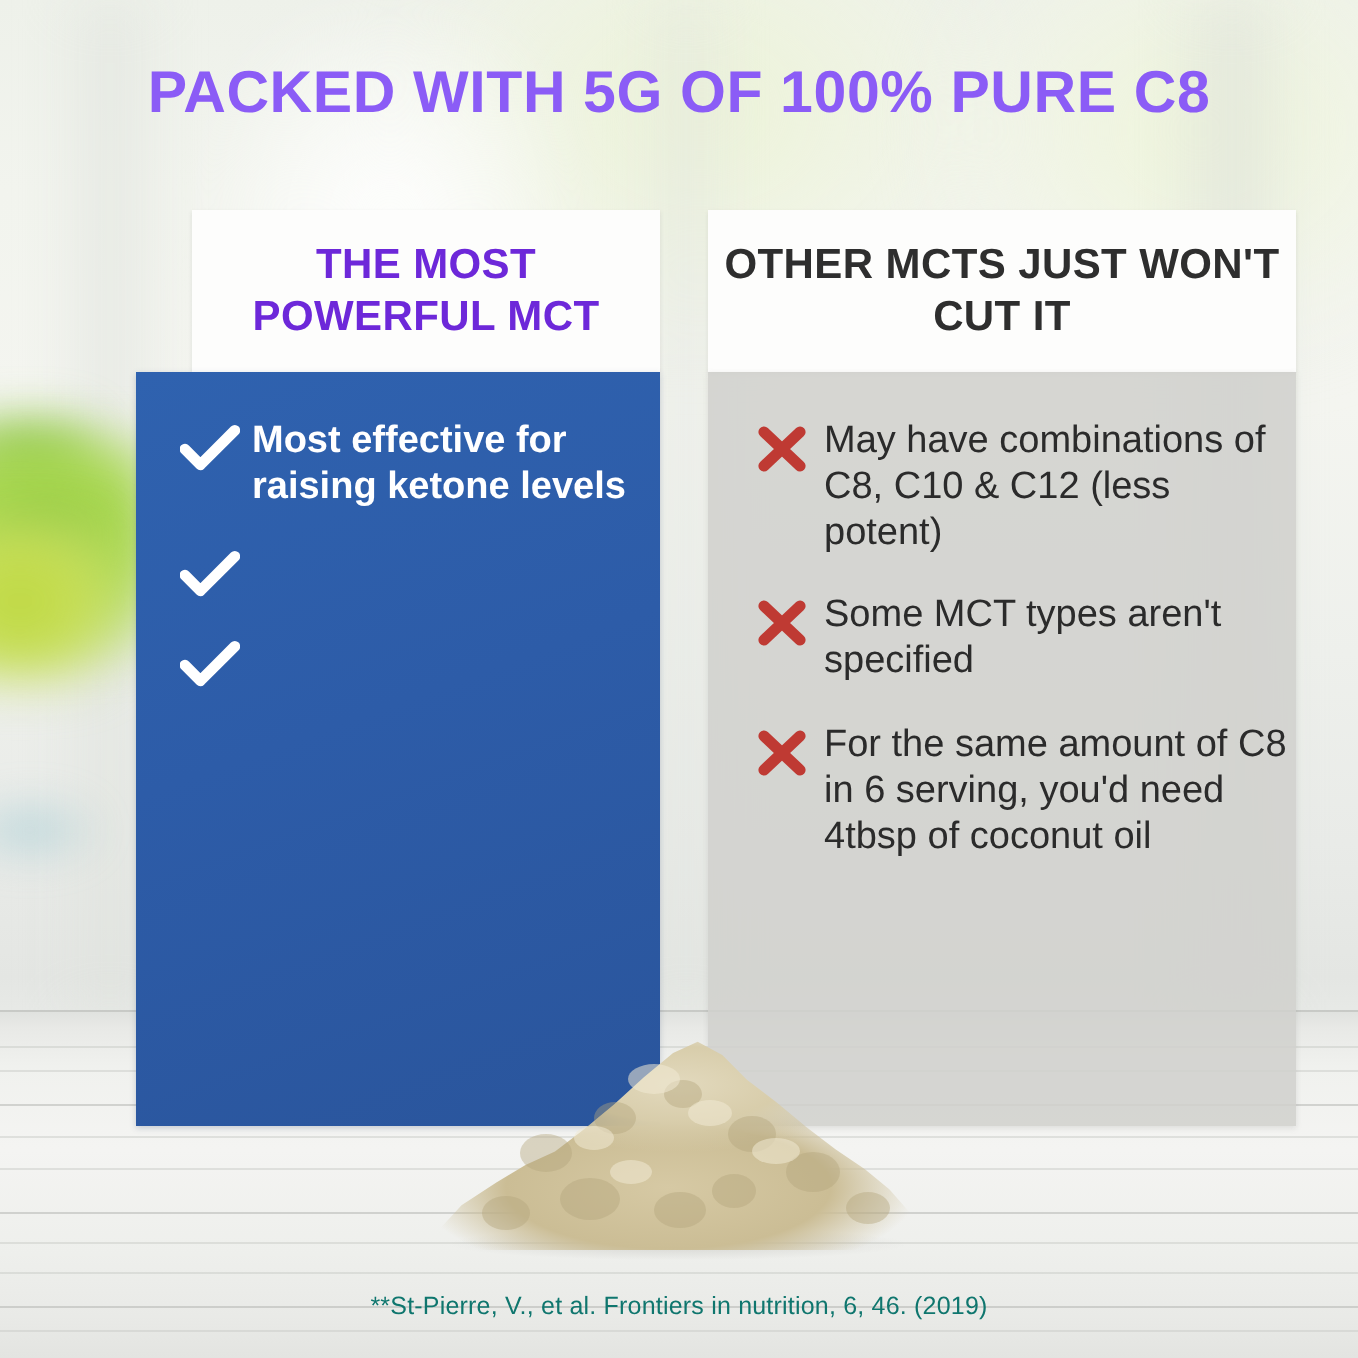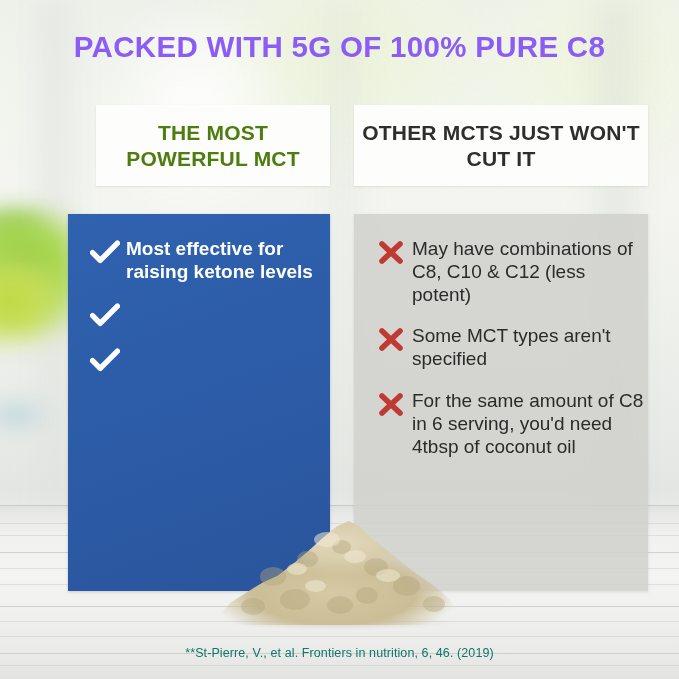--- a/index.html
+++ b/index.html
@@ -143,26 +143,25 @@
     text-align: center;
     font-size: 21px;
     font-weight: bold;
     line-height: 1.2;
     letter-spacing: 0.2px;
     box-shadow: 0 1px 2px rgba(120,120,120,0.18);
   }
   .card-body {
     box-sizing: border-box;
     padding: 24px 0 10px 16px;
-    margin-top: 28px;
   }
 
   
   #card-left { left: 68px; width: 262px; }
-  #card-left .card-head { color: #4d7c0f; margin-left: 28px; }
+  #card-left .card-head { color: #6d28d9; margin-left: 28px; }
   #card-left .card-body {
     height: 377px;
     background: linear-gradient(160deg, #2f62af 0%, #2d5ca8 45%, #2a559c 100%);
     box-shadow: 0 1px 3px rgba(60,80,120,0.25);
   }
 
   
   #card-right { left: 354px; width: 294px; }
   #card-right .card-head { color: #2e2e2e; }
   #card-right .card-body {

